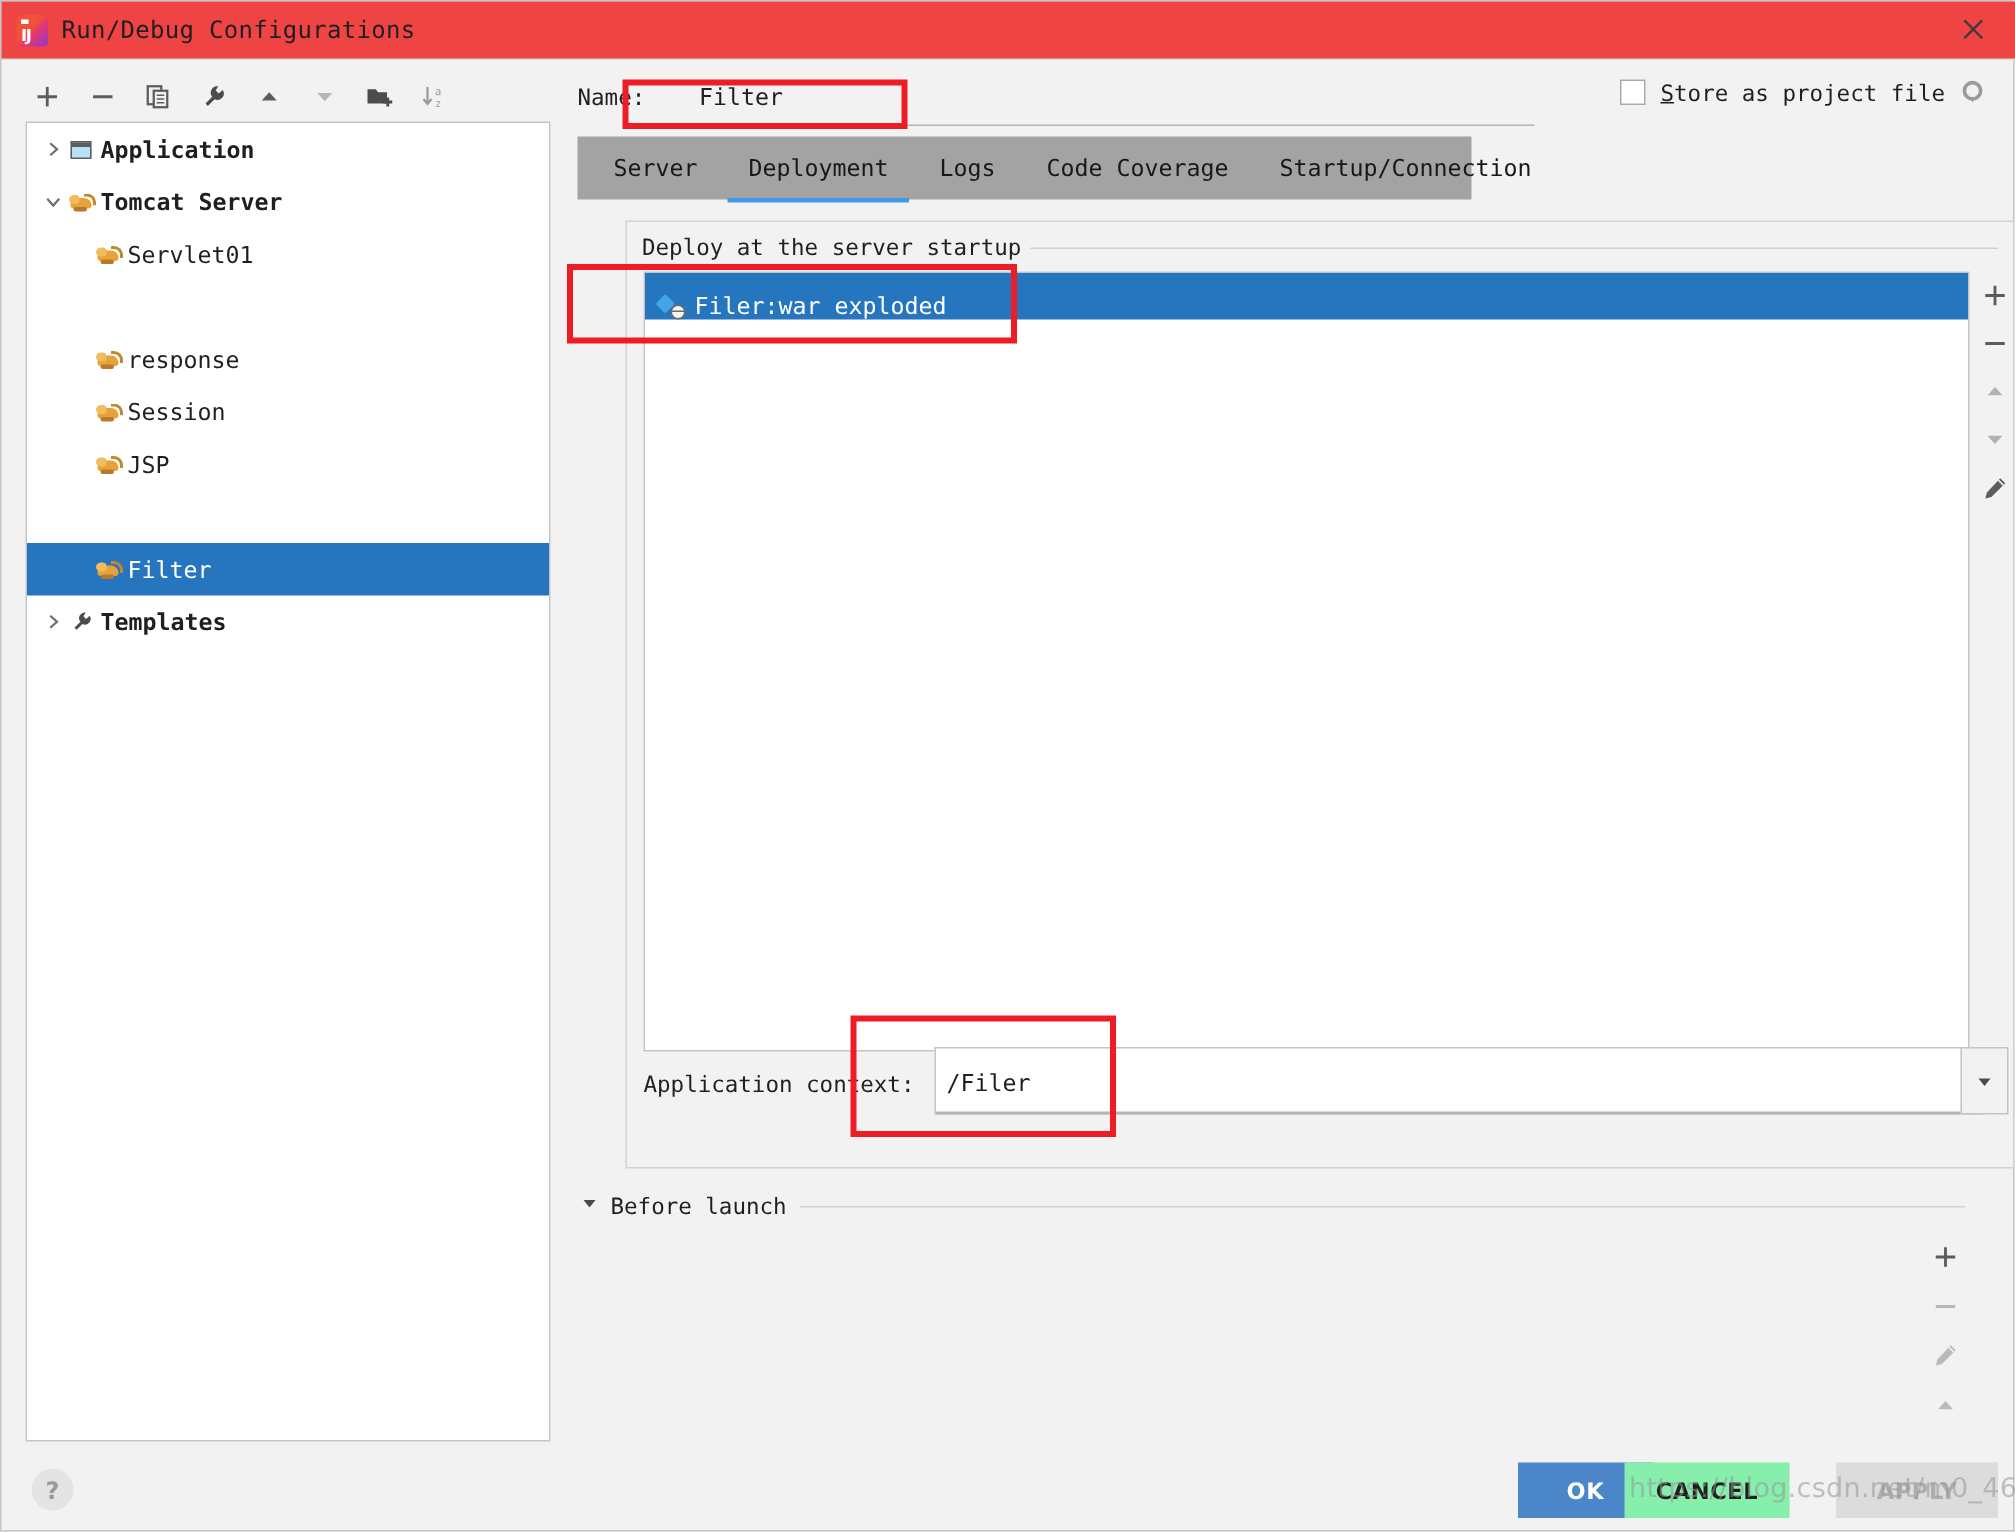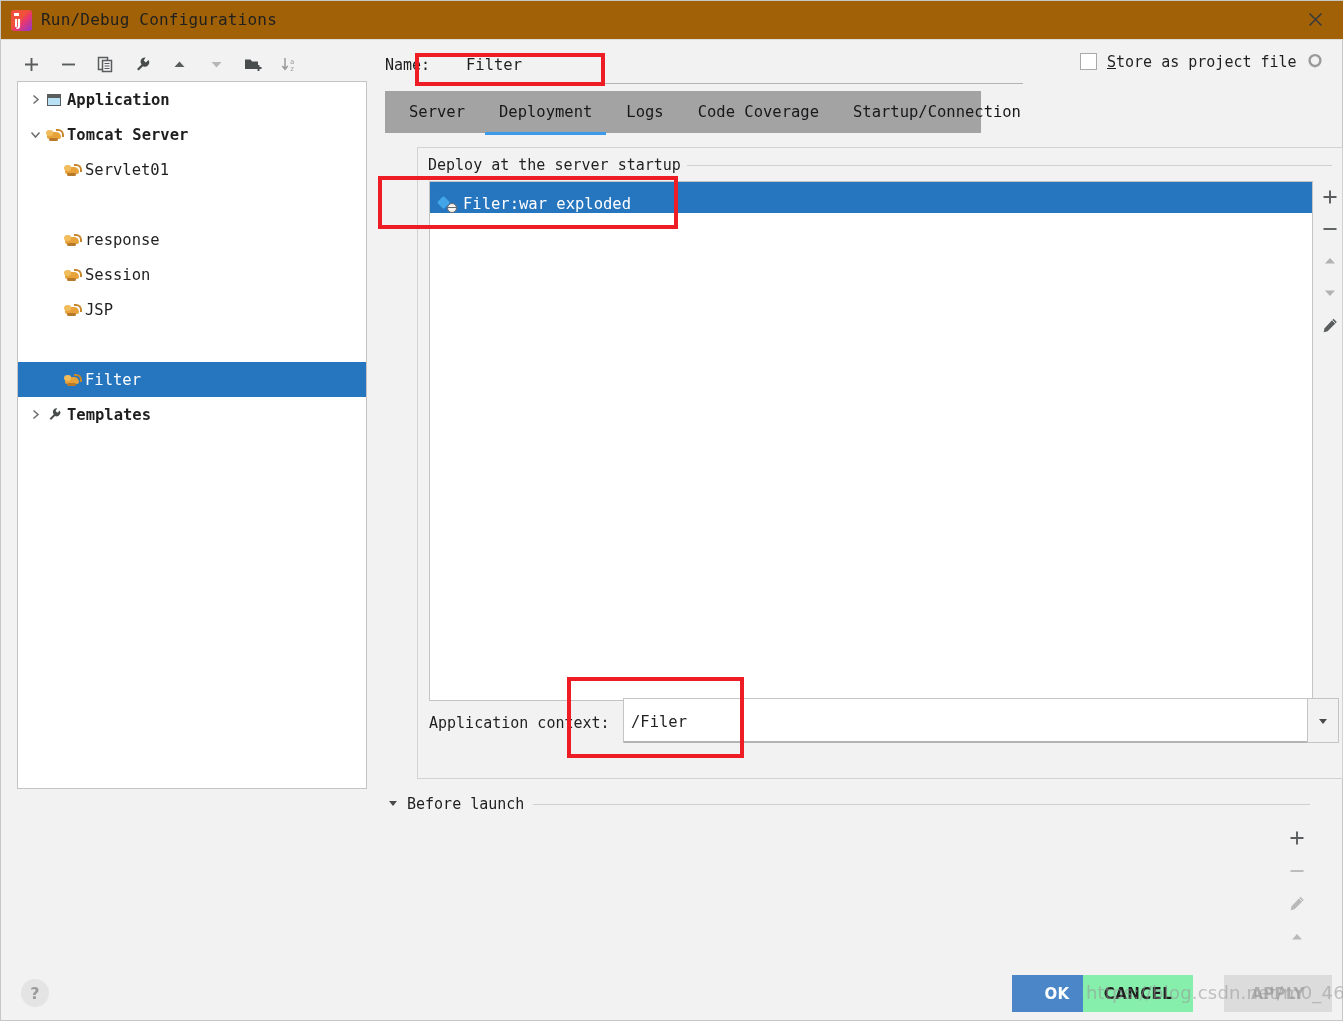--- a/index.html
+++ b/index.html
@@ -6,35 +6,35 @@
   body{
     width:1343px;height:1021px;overflow:hidden;
     background:#f2f2f2;
     font-family:"DejaVu Sans Mono","Liberation Mono",monospace;
     font-size:14.5px;color:#1f1f1f;
     -webkit-font-smoothing:antialiased;
   }
   .dialog{position:absolute;inset:0;background:#f2f2f2;border:1px solid #c6c6c6;box-sizing:border-box;}
 
   
-  .titlebar{position:absolute;left:0;top:0;width:1343px;height:38px;background:#a16207;border-bottom:1px solid #dcdcdc;}
+  .titlebar{position:absolute;left:0;top:0;width:1343px;height:38px;background:#ef4444;border-bottom:1px solid #dcdcdc;}
   .title-logo{position:absolute;left:10px;top:9px;width:21px;height:21px;border-radius:3px;
     background:linear-gradient(135deg,#f0513a 0%,#f0513a 42%,#e8376f 58%,#8f37c9 100%);overflow:hidden;}
   .title-logo .ij{position:absolute;left:3px;bottom:2px;color:#fff;font-size:11px;font-weight:bold;letter-spacing:-1px;line-height:11px;font-family:"DejaVu Sans",sans-serif;}
   .title-logo .bars{position:absolute;left:3px;top:3px;width:5px;height:3px;background:#fff;}
   .title-text{position:absolute;left:40px;top:9px;font-size:16px;color:#1f1f1f;letter-spacing:0.2px;}
   .close-btn{position:absolute;right:0;top:0;width:58px;height:37px;display:flex;align-items:center;justify-content:center;}
   .close-btn svg{display:block;}
 
   
   .lefttoolbar{position:absolute;left:14px;top:46px;width:350px;height:34px;display:flex;align-items:center;gap:5px;}
   .tb-ico{width:32px;height:30px;display:flex;align-items:center;justify-content:center;color:#5a5d5e;}
 
   
-  .tree{position:absolute;left:16px;top:80px;width:350px;height:708px;background:#fff;border:1px solid #c4c4c4;box-sizing:border-box;overflow:hidden;}
+  .tree{position:absolute;left:16px;top:80px;width:350px;height:880px;background:#fff;border:1px solid #c4c4c4;box-sizing:border-box;overflow:hidden;}
   .tnode{position:absolute;left:0;width:348px;height:35px;display:flex;align-items:center;box-sizing:border-box;}
   .tnode.sel{background:#2675bf;color:#fff;}
   .twist{width:18px;height:18px;margin-left:8px;display:flex;align-items:center;justify-content:center;color:#6e6e6e;flex:0 0 auto;}
   .tico{width:20px;height:18px;margin-right:3px;display:flex;align-items:center;justify-content:center;flex:0 0 auto;}
   .tlabel{font-size:15.5px;white-space:nowrap;}
   .tlabel.bold{font-weight:bold;}
 
   
   .cat{position:relative;width:17px;height:13px;}
   .cat .body{position:absolute;left:1px;top:4px;width:14px;height:7px;background:#e7a33a;border-radius:6px 7px 3px 3px;}

